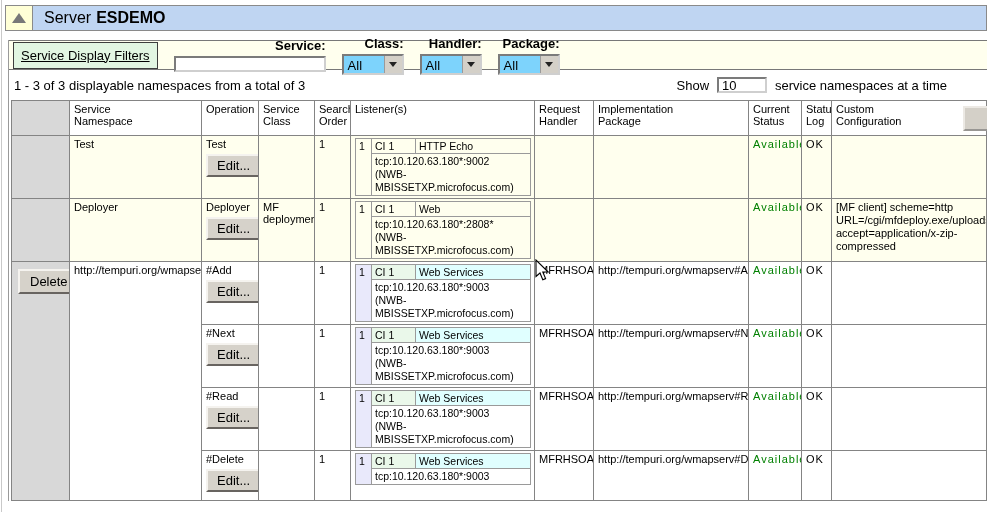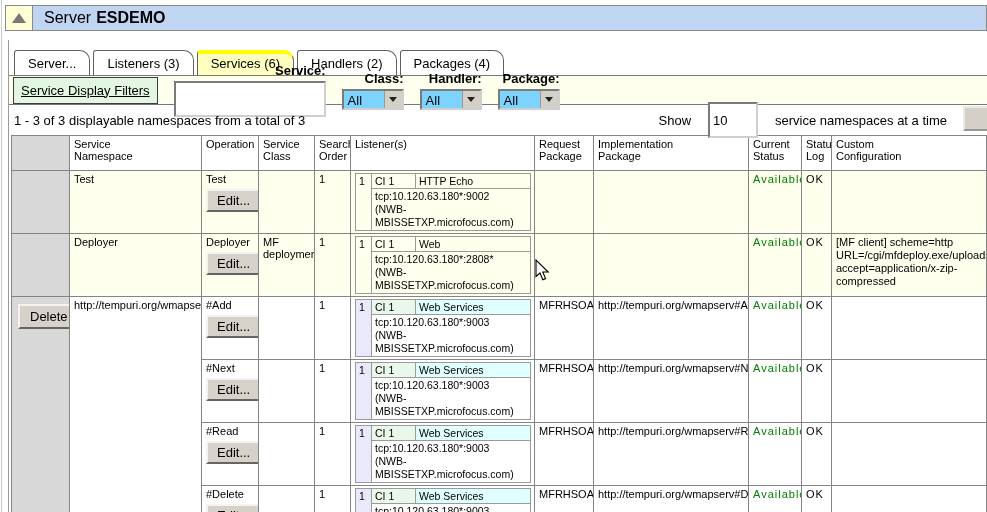--- a/index.html
+++ b/index.html
@@ -25,36 +25,36 @@
   .tab{border:1px solid #5f5f5f;border-bottom:none;border-radius:3px 10px 0 0;background:#fff;
        padding:5px 13px 4px;font-size:13px;cursor:pointer;white-space:nowrap;}
   .tab.active{background:#ffffc0;border-top:4px solid #ffff00;padding-top:2px;}
 
   
   .filterbar{border-top:1px solid #787878;border-bottom:1px solid #787878;background:#ffffee;
              height:30px;display:flex;align-items:center;font-size:13px;box-sizing:border-box;}
   .filter-title{background:#e2f6e2;border:1px solid #3e3e3e;padding:5px 7px;margin-left:4px;white-space:nowrap;text-decoration:underline;}
   .ffield{margin-left:16px;display:flex;align-items:flex-end;gap:3px;white-space:nowrap;flex-direction:column;}
   .ffield label{font-weight:bold;}
-  .tin{border:2px inset #cfcfcf;background:#fff;height:36px;box-sizing:border-box;
+  .tin{border:2px inset #cfcfcf;background:#fff;height:16px;box-sizing:border-box;
        font-family:"Liberation Sans",sans-serif;font-size:13px;padding:1px 3px;}
   .svc-in{width:152px;}
   .show-in{width:50px;}
   .fsel{display:inline-flex;align-items:stretch;border:2px inset #cfcfcf;background:#7dd3fc;
         height:21px;box-sizing:border-box;cursor:pointer;}
   .fsel .val{padding:2px 4px;min-width:32px;font-size:13px;}
   .fsel .arrbtn{width:17px;background:#d4d0c8;border-left:1px solid #9a9a9a;display:flex;
                 align-items:center;justify-content:center;}
   .fsel .arr{width:0;height:0;border-left:4px solid transparent;border-right:4px solid transparent;
              border-top:5px solid #222;}
 
   
   .inforow{height:30px;display:flex;align-items:center;font-size:13px;padding-left:5px;box-sizing:border-box;}
   .inforow .spacer{flex:1;}
-  .showgrp{display:flex;align-items:center;gap:17px;margin-right:40px;white-space:nowrap;}
+  .showgrp{display:flex;align-items:center;gap:8px;margin-right:40px;white-space:nowrap;}
   .nav-button{position:absolute;top:106px;right:-10px;width:34px;height:25px;background:#d4d0c8;
               border:2px outset #ece9e4;cursor:pointer;}
 
   
   table.svc{border-collapse:collapse;table-layout:fixed;width:975px;margin-left:2px;font-size:11px;}
   table.svc th,table.svc td{border:1px solid #848484;padding:2px 4px;vertical-align:top;
                             text-align:left;font-weight:normal;box-sizing:border-box;overflow:hidden;}
   table.svc th{white-space:pre-line;background:#fff;}
   .col-gray{background:#d8d8d8 !important;}
   tr.ga td{background:#ffffee;}
@@ -94,27 +94,20 @@
       <span class="tri-up"></span>
     </div>
     <div class="titlebar">
       <span>Server</span>
       <b>ESDEMO</b>
     </div>
   </div>
 
   <div class="content">
 
-    <div class="tabs">
-      <div class="tab">Server...</div>
-      <div class="tab">Listeners (3)</div>
-      <div class="tab active">Services (6)</div>
-      <div class="tab">Handlers (2)</div>
-      <div class="tab">Packages (4)</div>
-    </div>
 
     <div class="filterbar">
       <span class="filter-title">Service Display Filters</span>
       <span class="ffield">
         <label>Service:</label>
         <input class="tin svc-in" type="text" value="" style="">
       </span>
       <span class="ffield">
         <label>Class:</label>
         <span class="fsel">
@@ -173,21 +166,21 @@
           <th class="col-gray"></th>
           <th>Service
 Namespace</th>
           <th>Operation</th>
           <th>Service
 Class</th>
           <th>Search
 Order</th>
           <th>Listener(s)</th>
           <th>Request
-Package</th>
+Handler</th>
           <th>Implementation
 Package</th>
           <th>Current
 Status</th>
           <th>Status
 Log</th>
           <th>Custom
 Configuration</th>
         </tr>
       </thead>

